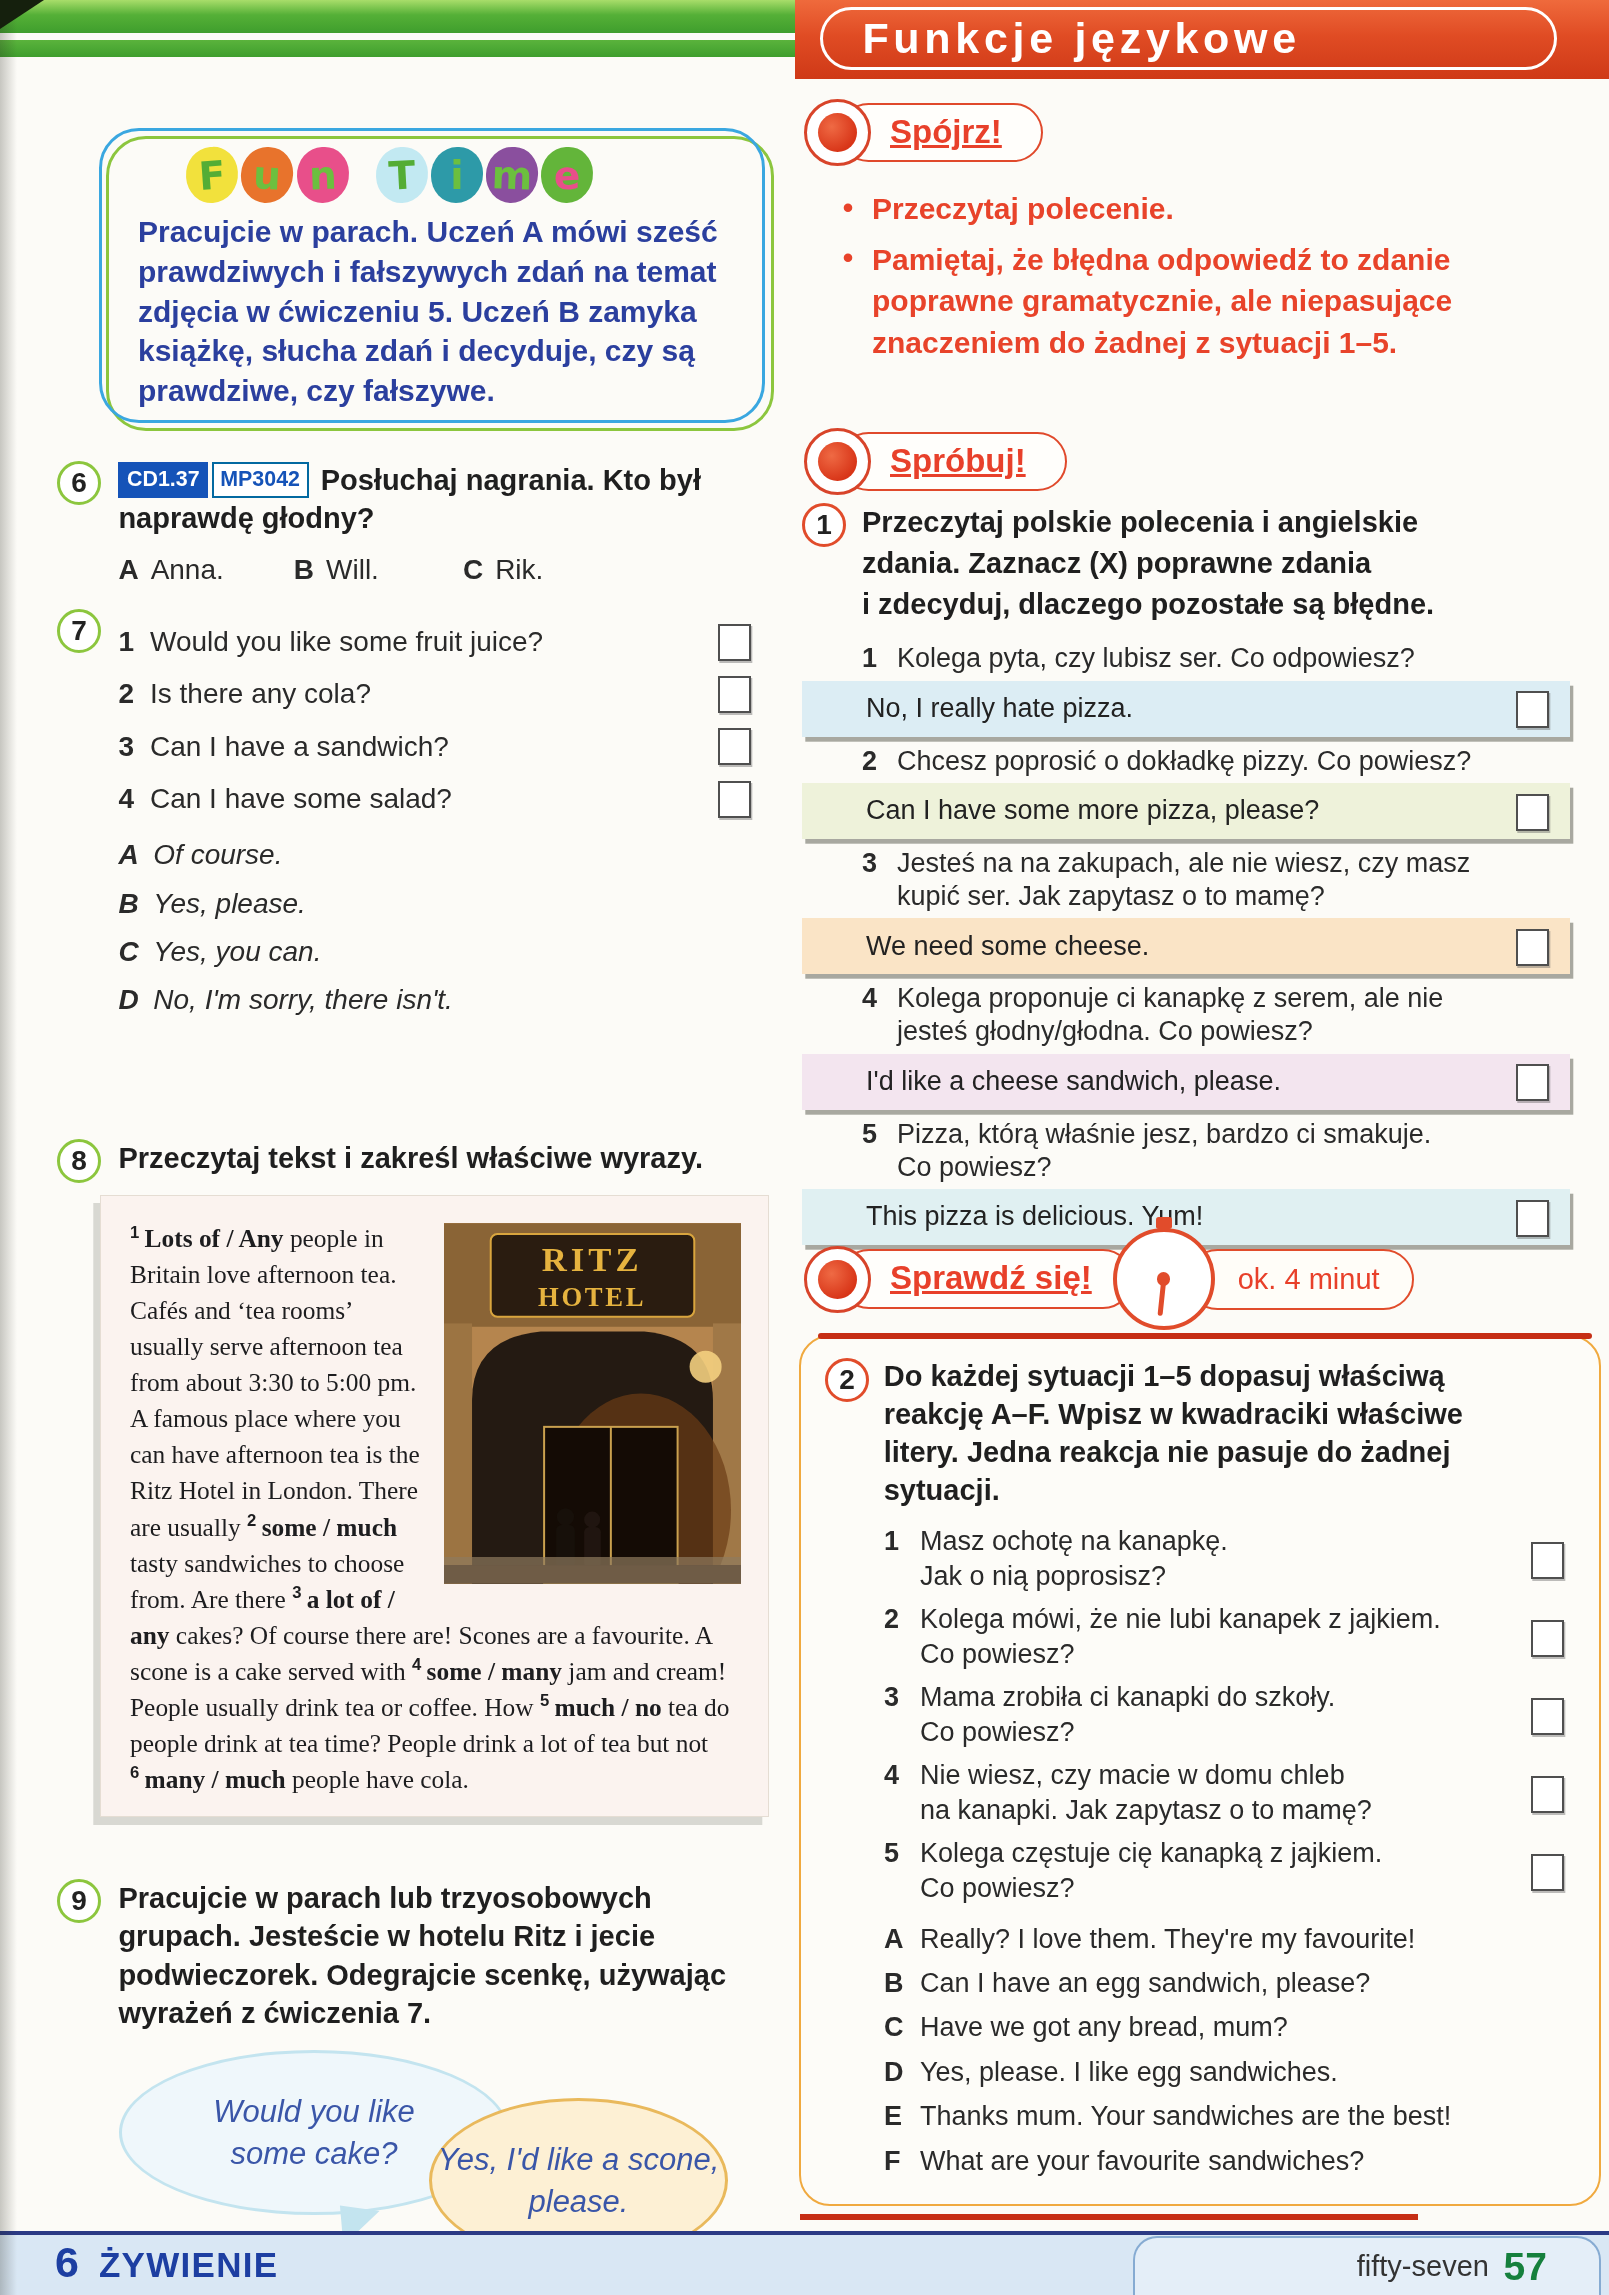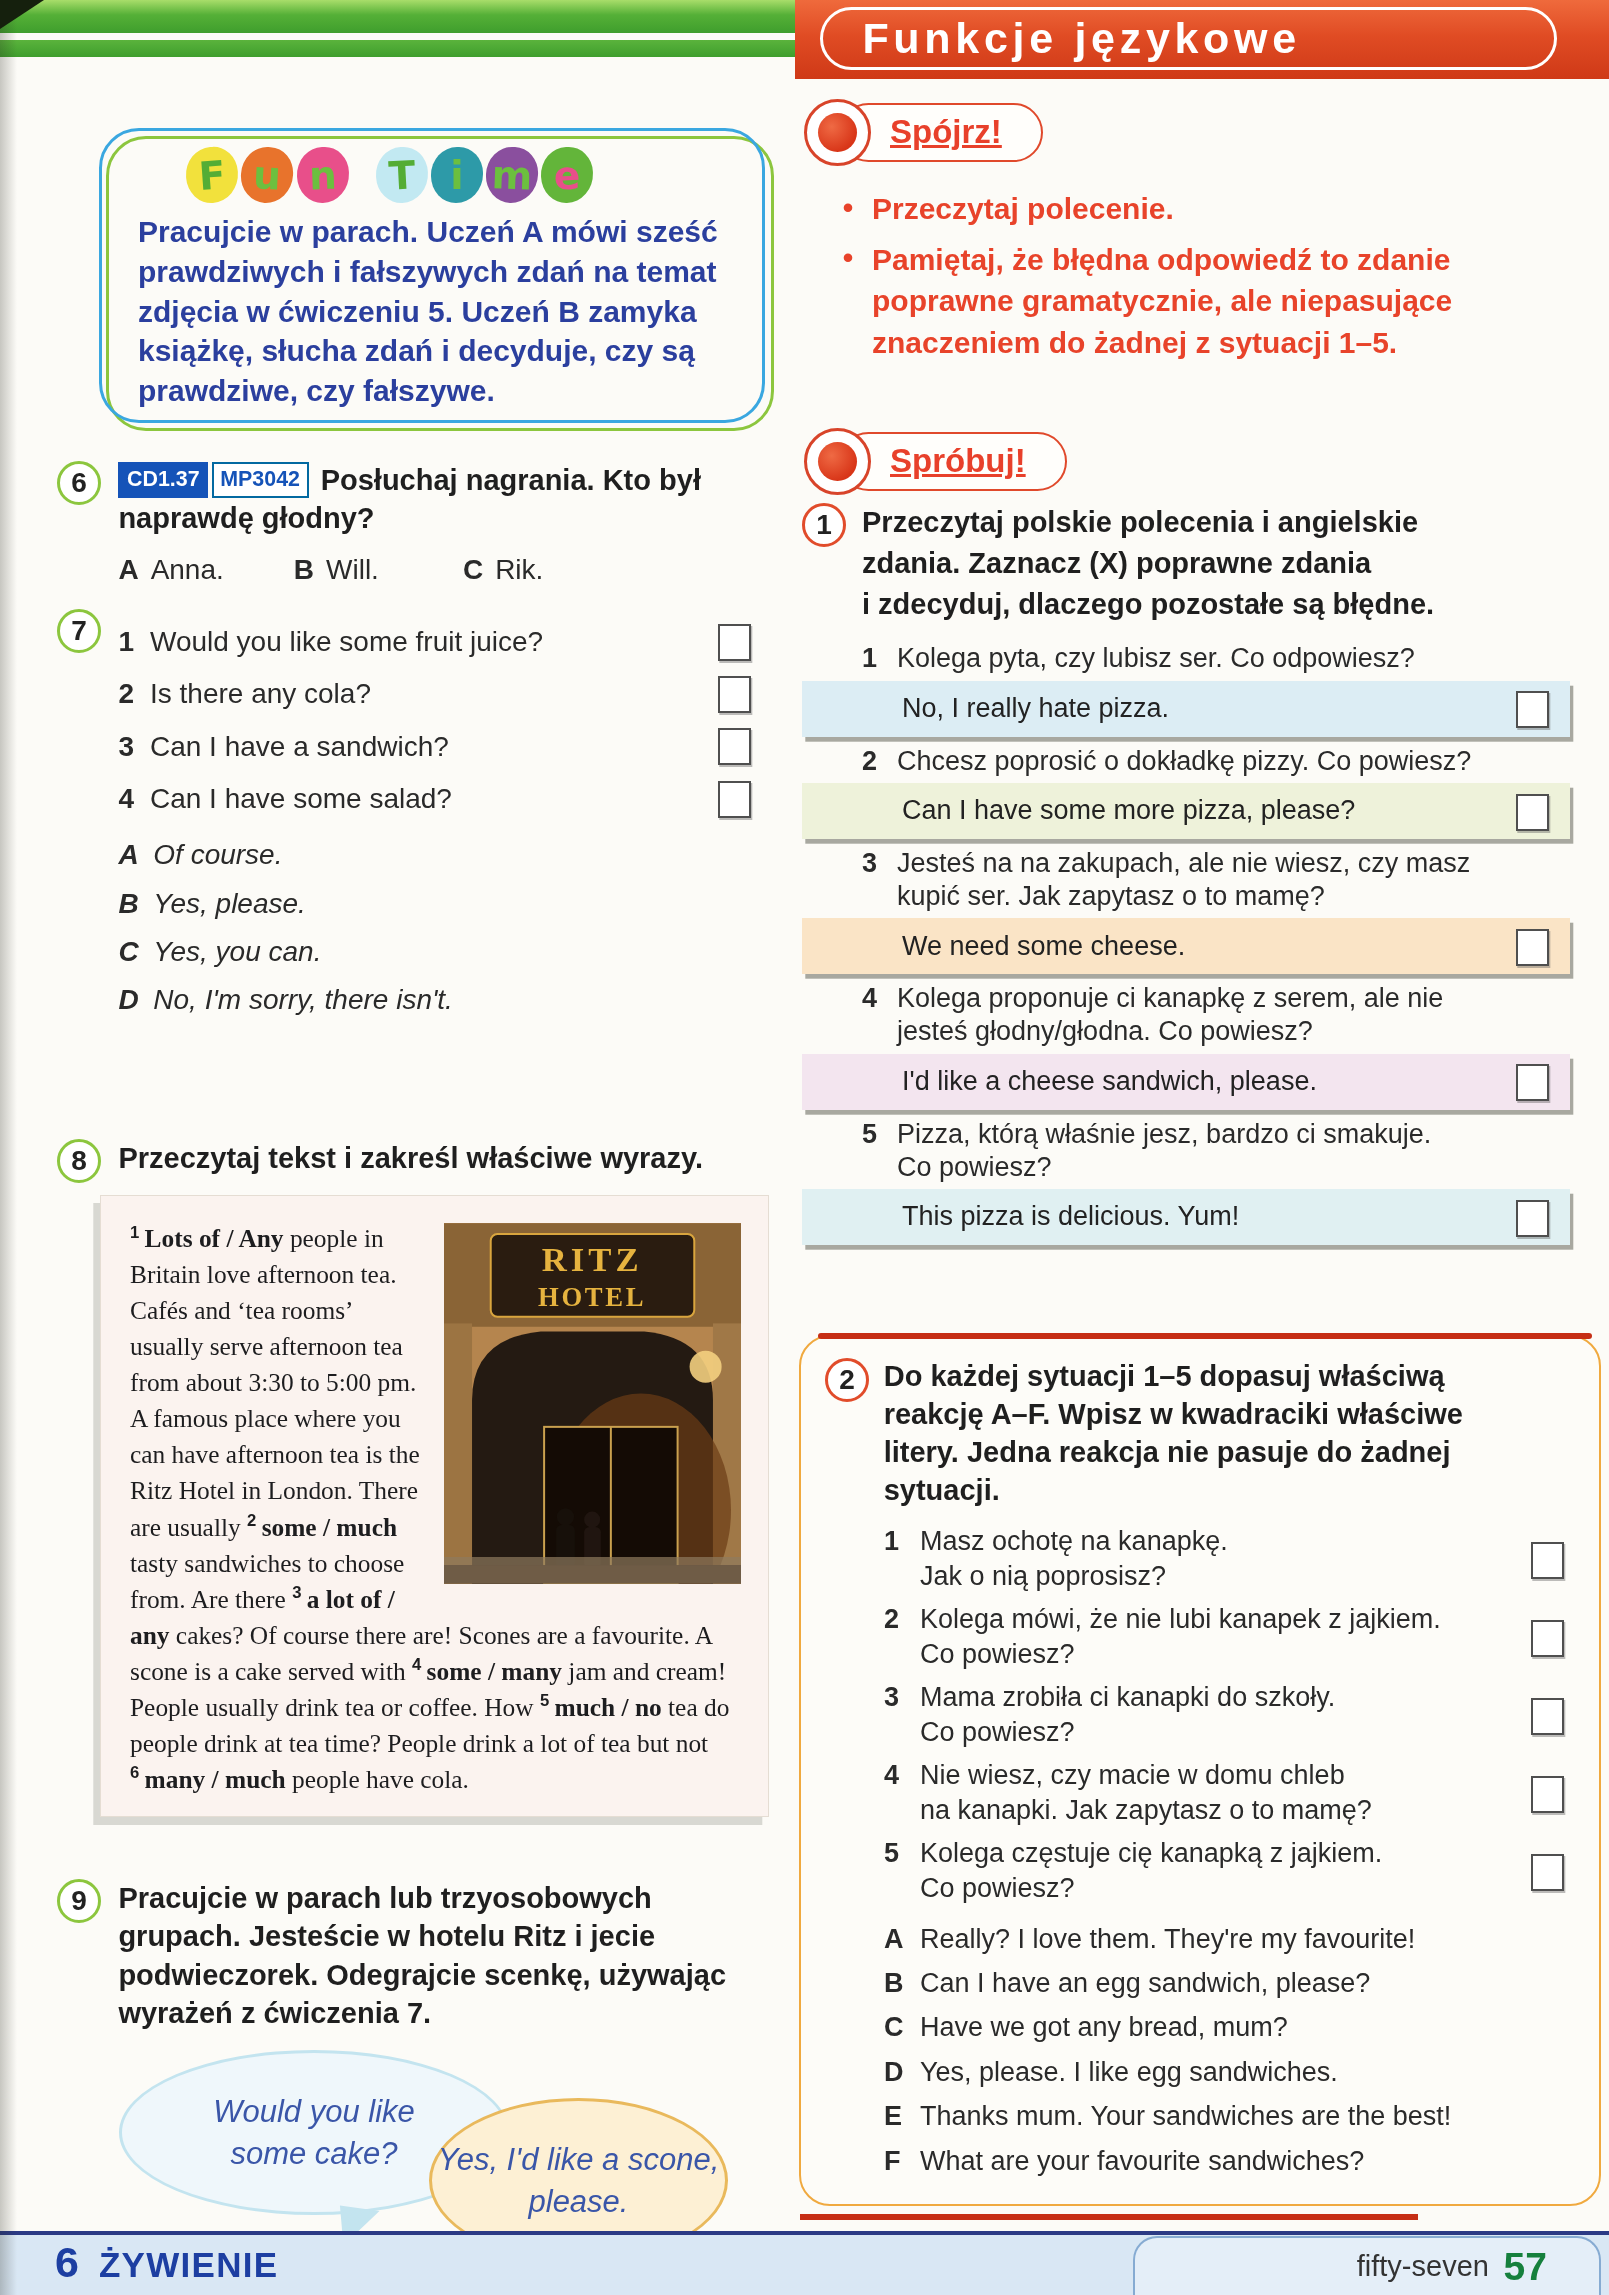--- a/index.html
+++ b/index.html
@@ -117,21 +117,21 @@
       white-space:pre-line;margin-bottom:9.4px;}
   .bullet::before{content:"\2022";position:absolute;left:2.7px;top:-1.3px;}
 
   .ex1{left:802px;top:502px;width:802px;}
   .ex1 .num-circle{margin-right:16px;margin-top:1.3px;}
   .ex1 .ex-instr{font-size:29px;line-height:41px;}
   .items{margin-top:17.4px;}
   .item-prompt{display:flex;font-size:27px;line-height:33px;}
   .ip-num{font-weight:bold;width:35px;flex:0 0 auto;}
   .abar{position:relative;height:56px;margin:5.3px 0 8px -60px;width:768px;display:flex;align-items:center;
-      padding-left:100px;font-size:27px;color:#222;box-shadow:3.3px 4.7px 0 #a8a8a0;box-sizing:border-box;}
+      padding-left:64px;font-size:27px;color:#222;box-shadow:3.3px 4.7px 0 #a8a8a0;box-sizing:border-box;}
   .bar-1{background:#dcedf4;}.bar-2{background:#eef2da;}.bar-3{background:#fae4c6;}
   .bar-4{background:#f3e5ef;}.bar-5{background:#e0f0f2;}
   .abar .checkbox{right:21.4px;top:10.7px;}
 
   .ex2{position:absolute;left:799px;top:1335px;width:802px;border:2.7px solid #f0a93f;border-radius:31px;
       background:#fdfcf8;box-sizing:border-box;padding:20px 27px 16px 24px;z-index:1;}
   .ex2::before{content:"";position:absolute;top:-4px;left:17.4px;width:774px;height:6px;background:#c62e15;border-radius:3.3px;}
   .ex2::after{content:"";position:absolute;bottom:-16px;left:-1.3px;width:618px;height:6px;background:#c62e15;}
   .ex2-head{display:flex;}
   .ex2-head .num-circle{margin-right:14.7px;margin-top:1.3px;}
@@ -340,20 +340,28 @@
           <div class="abar bar-5">
               <span>This pizza is delicious. Yum!</span>
               <span class="checkbox"></span>
             </div>
         </div>
 
       </div>
     </div>
   </div>
 
+  <div class="badge-row br-check">
+    <div class="dot"></div>
+    <div class="pill">Sprawdź się!</div>
+    <div class="clock">
+        <span class="c-dot"></span>
+      </div>
+    <div class="time-pill">ok. 4 minut</div>
+  </div>
 
   <div class="ex2">
     <div class="ex2-head">
       <div class="num-circle nred">2</div>
       <div class="ex2-instr">Do każdej sytuacji 1–5 dopasuj właściwą
 reakcję A–F. Wpisz w kwadraciki właściwe
 litery. Jedna reakcja nie pasuje do żadnej
 sytuacji.</div>
     </div>
     <div class="sits">

